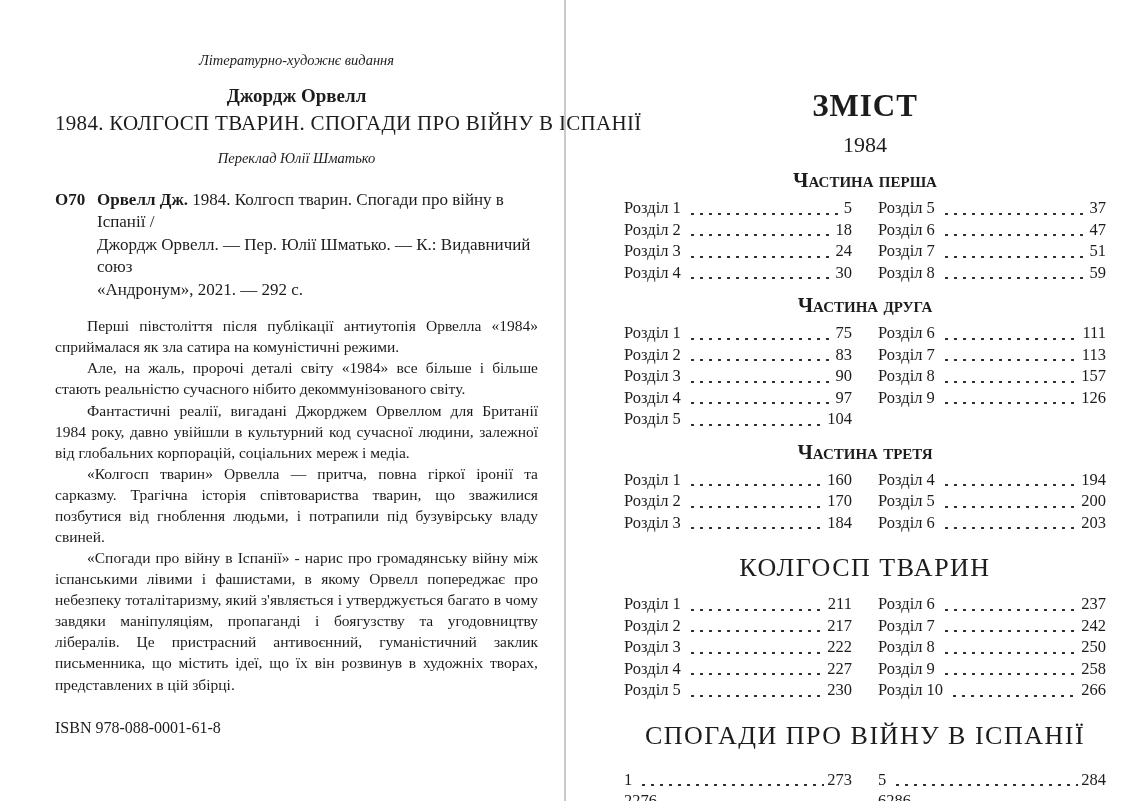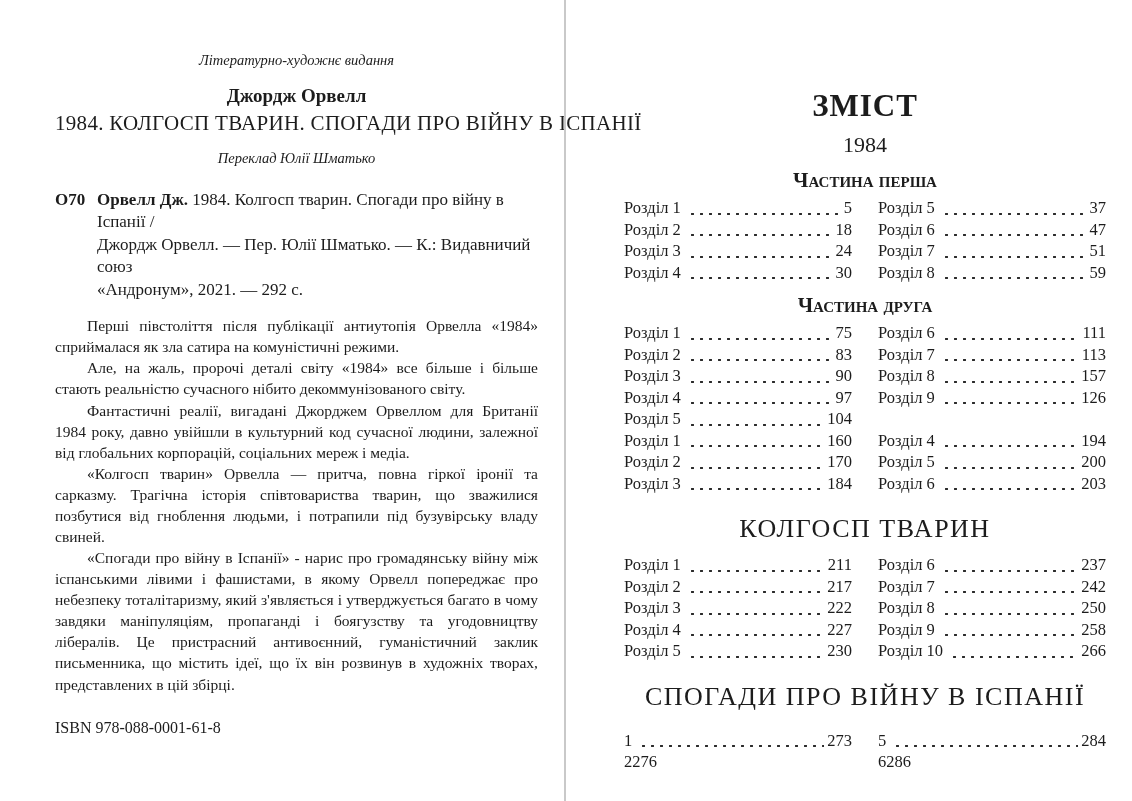--- a/index.html
+++ b/index.html
@@ -175,20 +175,21 @@
               </div>
               <div class="toc-row">
                 <span class="toc-label">Розділ 9</span>
                 <span class="toc-dots"></span>
                 <span class="toc-page">126</span>
               </div>
             </div>
           </div>
         </div>
         <div class="toc-section">
+          <div class="part-heading">Частина третя</div>
           <div class="toc-columns">
             <div class="toc-col">
               <div class="toc-row">
                 <span class="toc-label">Розділ 1</span>
                 <span class="toc-dots"></span>
                 <span class="toc-page">160</span>
               </div>
               <div class="toc-row">
                 <span class="toc-label">Розділ 2</span>
                 <span class="toc-dots"></span>

